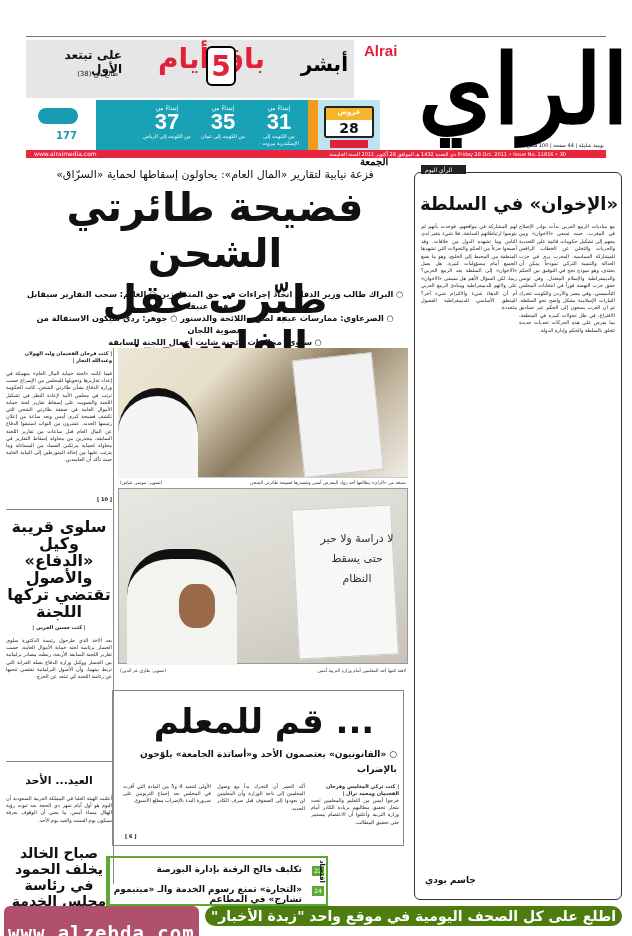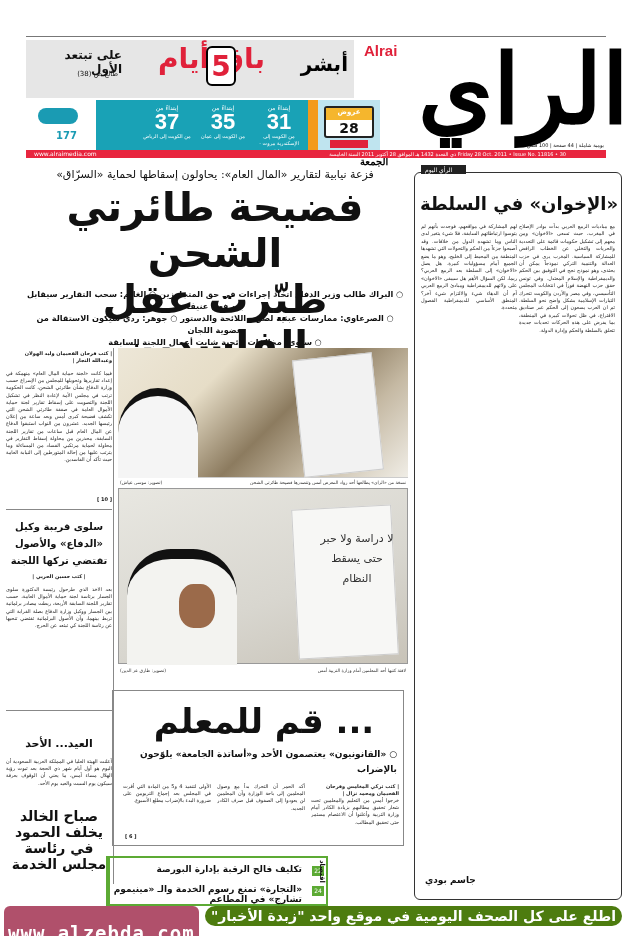--- a/index.html
+++ b/index.html
@@ -55,21 +55,21 @@
   .photo2 { left: 118px; top: 488px; width: 290px; height: 176px; background: linear-gradient(160deg, #e8e7e1 0%, #d8d6cf 60%, #c8c3b8 100%); border: 1px solid #999; }
   .photo2 .board { right: 12px; top: 18px; width: 100px; height: 150px; background: #f7f7f5; border: 1px solid #ccc; transform: rotate(-3deg); }
   .photo2 .board-text { right: 8px; top: 40px; width: 84px; font-size: 11px; text-align: center; direction: rtl; color: #333; line-height: 20px; }
   .photo2 .man { left: 8px; top: 60px; width: 110px; height: 116px; background: #f3f3f0; border-radius: 40% 40% 0 0; border-top: 10px solid #111; }
   .photo2 .face { left: 60px; top: 95px; width: 36px; height: 44px; background: #9b6a4a; border-radius: 40%; }
 
   
   .left-col { left: 6px; top: 350px; width: 106px; }
   .col-text { font-size: 5px; line-height: 7.2px; color: #222; direction: rtl; text-align: justify; }
   .byline { font-size: 5px; line-height: 7px; font-weight: bold; direction: rtl; text-align: right; }
-  .side-head { font-weight: 900; font-size: 10px; line-height: 17px; text-align: center; direction: rtl; }
+  .side-head { font-weight: 900; font-size: 16px; line-height: 17px; text-align: center; direction: rtl; }
   .vrule { width: 1px; background: #888; }
 
   
   .teacher-box { left: 112px; top: 690px; width: 292px; height: 156px; border: 1px solid #888; }
   .teacher-head { left: 20px; top: 10px; width: 262px; text-align: center; font-weight: 900; font-size: 34px; direction: rtl; line-height: 40px; }
   .teacher-bul { left: 4px; top: 56px; width: 280px; direction: rtl; font-weight: bold; font-size: 9px; line-height: 15px; text-align: right; }
   .teacher-bul div::before { content: "○ "; font-weight: normal; }
   .teacher-cols { left: 6px; top: 92px; width: 280px; height: 60px; }
 
   
@@ -176,21 +176,21 @@
 <div class="abs vrule" style="left:113px; top:348px; height:536px;"></div>
 <div class="abs left-col">
   <div class="byline">| كتب فرحان الفحيمان وليد الهولان وعبدالله النجار |</div>
   <div class="col-text" style="margin-top:6px; height:124px; overflow:hidden;">فيما كانت «لجنة حماية المال العام» منهمكة في إعداد تقاريرها وتحويلها للمجلس من الإسراع حسب وزارة الدفاع بشأن طائرتي الشحن، كانت الحكومة ترتب في مجلس الأمة لإعادة النظر في تشكيل اللجنة والتصويت على إسقاط تقارير لجنة حماية الأموال العامة في صفقة طائرتي الشحن التي تكشف فضيحة كبرى أمس وبعد ساعة من إعلان رئيسها الجديد. عشرون من النواب استبقوا الدفاع عن المال العام قبل ساعات من تقارير اللجنة السابقة، محذرين من محاولة إسقاط التقارير في محاولة لحماية مرتكبي الفساد من المساءلة وما يترتب عليها من إحالة المتورطين إلى النيابة العامة حيث تأكد أن الفاسدين.</div>
   <div class="byline" style="margin-top:2px;">[ 10 ]</div>
   <div style="border-top:1px solid #888; margin-top:6px; padding-top:8px;">
     <div class="side-head">سلوى قريبة وكيل «الدفاع» والأصول تقتضي تركها اللجنة</div>
     <div class="byline" style="text-align:center; margin-top:4px;">| كتب حسين الحربي |</div>
     <div class="col-text" style="margin-top:6px; height:116px; overflow:hidden;">بعد الاخذ الذي طرحول رئيسة الدكتورة سلوى الجسار برئاسة لجنة حماية الأموال العامة، حسب تقارير اللجنة السابقة الأربعة، ربطت مصادر برلمانية بين الجسار ووكيل وزارة الدفاع بصلة القرابة التي تربط بينهما، وأن الأصول البرلمانية تقتضي تنحيها عن رئاسة اللجنة كي تبتعد عن الحرج.</div>
   </div>
-  <div style="border-top:1px solid #888; margin-top:8px; padding-top:24px;">
+  <div style="border-top:1px solid #888; margin-top:8px; padding-top:10px;">
     <div class="side-head" style="font-size:11px;">العيد... الأحد</div>
     <div class="col-text" style="margin-top:6px; height:44px; overflow:hidden;">أعلنت الهيئة العليا في المملكة العربية السعودية أن اليوم هو أول أيام شهر ذي الحجة بعد ثبوت رؤية الهلال مساء أمس، ما يعني أن الوقوف بعرفة سيكون يوم السبت والعيد يوم الأحد.</div>
   </div>
   <div class="side-head" style="font-size:14px; line-height:16px; margin-top:6px;">صباح الخالد يخلف الحمود في رئاسة مجلس الخدمة</div>
 </div>
 
 <div class="abs teacher-box">
   <div class="abs teacher-head">... قم للمعلم</div>
   <div class="abs teacher-bul">
     <div>«القانونيون» يعتصمون الأحد و«أساتذة الجامعة» يلوّحون بالإضراب</div>

